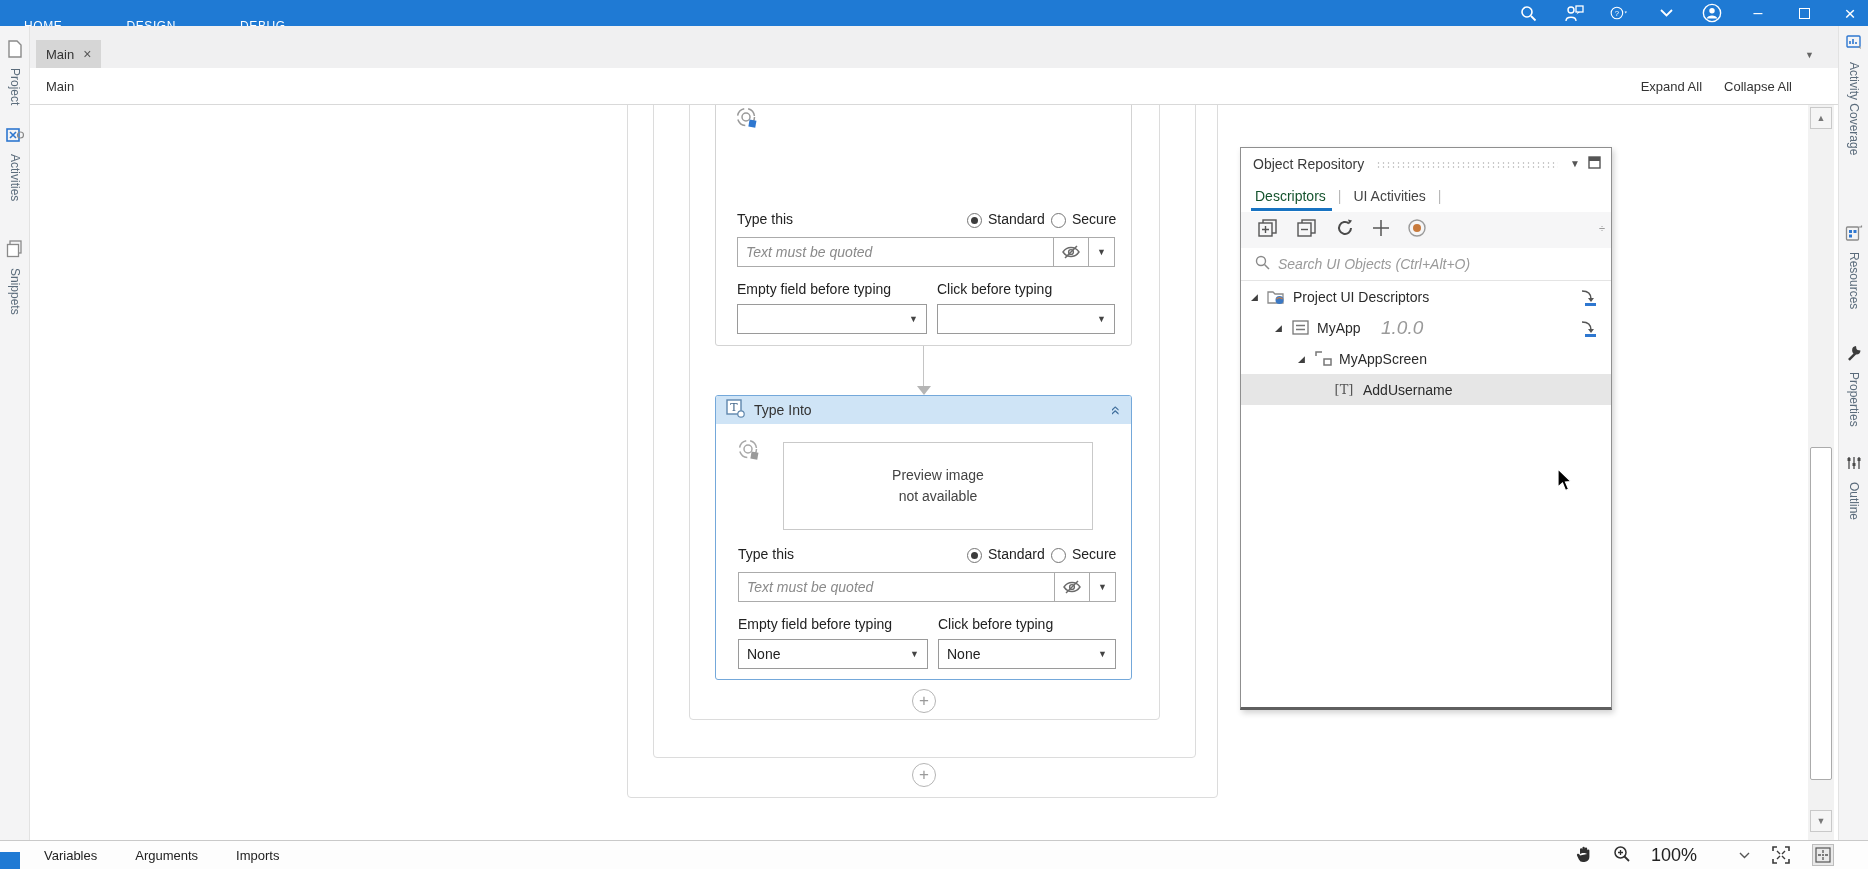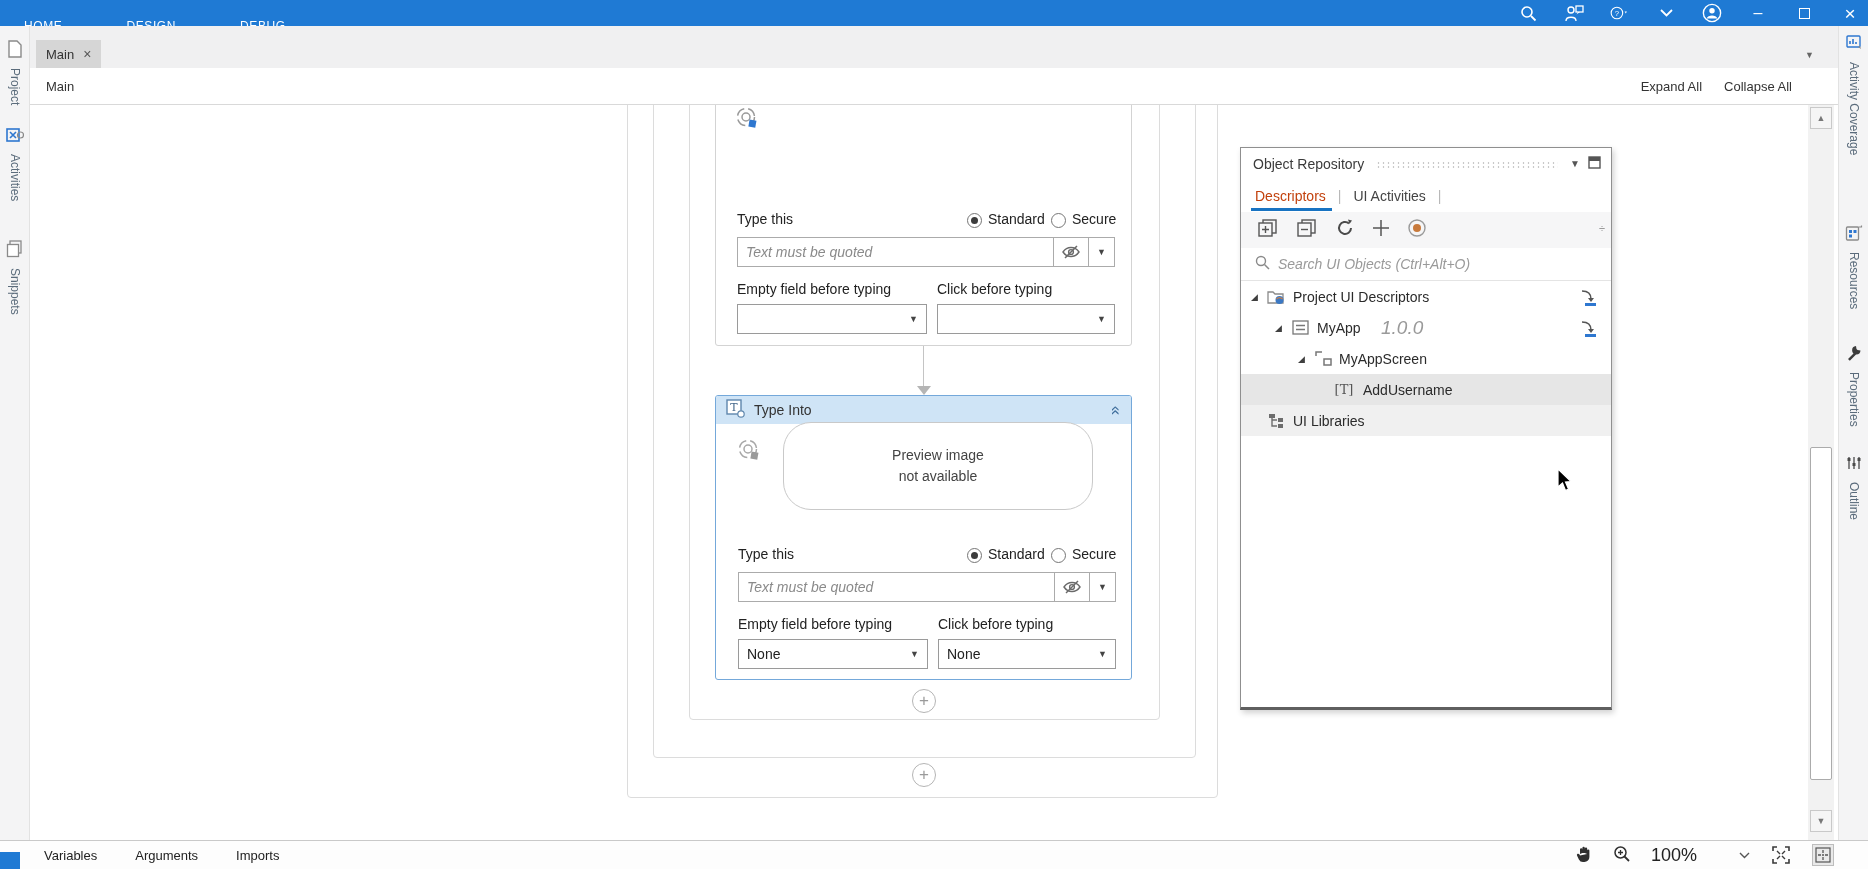--- a/index.html
+++ b/index.html
@@ -104,21 +104,21 @@
   
   .orpanel { left:1240px; top:147px; width:372px; height:563px; background:#fff;
     border:1px solid #8f8f8f; border-bottom:3px solid #5f5f5f; box-shadow:2px 3px 6px rgba(0,0,0,.18); }
   .or-title { height:31px; display:flex; align-items:center; padding:0 10px 0 12px; gap:8px; }
   .or-title .t { font-size:14px; color:#3b3b3b; white-space:nowrap; }
   .grip { flex:1; height:8px; margin:0 4px;
     background-image:radial-gradient(#c9c9c9 1px, transparent 1.2px);
     background-size:5px 4px; background-position:0 1px; }
   .or-tabs { height:33px; display:flex; align-items:center; padding-left:14px; gap:12px;
     font-size:14px; }
-  .or-tab-active { color:#c2410c; position:relative; }
+  .or-tab-active { color:#14532d; position:relative; }
   .or-tab-active::after { content:""; position:absolute; left:-4px; right:-6px; bottom:-7px;
     height:3px; background:#1873c2; }
   .or-sep { color:#b8b8b8; }
   .or-toolbar { height:36px; background:#f6f6f7; display:flex; align-items:center;
     padding-left:16px; gap:17px; position:relative; }
   .or-split { position:absolute; right:6px; top:10px; color:#9a9a9a; font-size:11px; }
   .or-search { height:33px; display:flex; align-items:center; padding-left:14px; gap:8px;
     border-bottom:1px solid #e4e4e4; }
   .or-search input { border:none; outline:none; font-style:italic; font-size:14px; color:#666;
     width:280px; font-family:"Liberation Sans", sans-serif; }
@@ -354,21 +354,21 @@
       </div>
 
       <span class="abs" style="left:21px; top:42px;">
         <svg width="24" height="24" viewBox="0 0 24 24">
             <circle cx="11" cy="11" r="8.5" fill="none" stroke="#a8a8a8" stroke-width="1.5" stroke-dasharray="10 4"></circle>
             <circle cx="11" cy="11" r="4" fill="none" stroke="#a8a8a8" stroke-width="1.5"></circle>
             <rect x="14" y="14" width="7" height="7" fill="#9a9a9a" transform="rotate(10 17 17)"></rect>
           </svg>
       </span>
 
-      <div class="previewbox" style="left:67px; top:26px; width:310px; height:88px;border-radius:28px;">
+      <div class="previewbox" style="left:67px; top:46px; width:310px; height:88px;">
         <div class="pv-center">
           <span>Preview image</span>
           <span>not available</span>
         </div>
       </div>
 
       <span class="flabel" style="left:22px; top:150px;">Type this</span>
       <span class="radio sel" style="left:251px; top:152px;"></span>
       <span class="flabel" style="left:272px; top:150px;">Standard</span>
       <span class="radio" style="left:335px; top:152px;"></span>
@@ -515,31 +515,20 @@
             <path d="M1 5 v-4 h6" fill="none" stroke="#777" stroke-width="1.5"></path>
             <rect x="9" y="8" width="7" height="6" fill="none" stroke="#777" stroke-width="1.5"></rect>
           </svg>
       </span>
       <span class="tlabel" style="left:98px;">MyAppScreen</span>
     </div>
     <div class="trow" style="background:#e6e6e6;">
       <span class="ticon ticon-T" style="left:94px;">[T]</span>
       <span class="tlabel" style="left:122px;">AddUsername</span>
     </div>
-    <div class="trow" style="background:#f0f0f0;">
-      <span class="ticon" style="left:26px;">
-        <svg width="17" height="16" viewBox="0 0 17 16">
-            <path d="M4 2 v11 h5 M4 7 h5" fill="none" stroke="#6d6d6d" stroke-width="1.4"></path>
-            <rect x="1" y="1" width="6" height="4" fill="#6d6d6d"></rect>
-            <rect x="10" y="5" width="5" height="4" fill="#6d6d6d"></rect>
-            <rect x="10" y="11" width="5" height="4" fill="#6d6d6d"></rect>
-          </svg>
-      </span>
-      <span class="tlabel" style="left:52px;">UI Libraries</span>
-    </div>
   </div>
 
   <span class="abs cursor-arrow">
     <svg width="18" height="26" viewBox="0 0 18 26">
         <path d="M2 1 L2 19 L6.5 15 L9.5 22.5 L12.5 21 L9.5 14 L15 13.5 Z" fill="#000" stroke="#fff" stroke-width="1.2"></path>
       </svg>
   </span>
 
   <div class="abs bottombar">
     <div class="bb-tabs">

